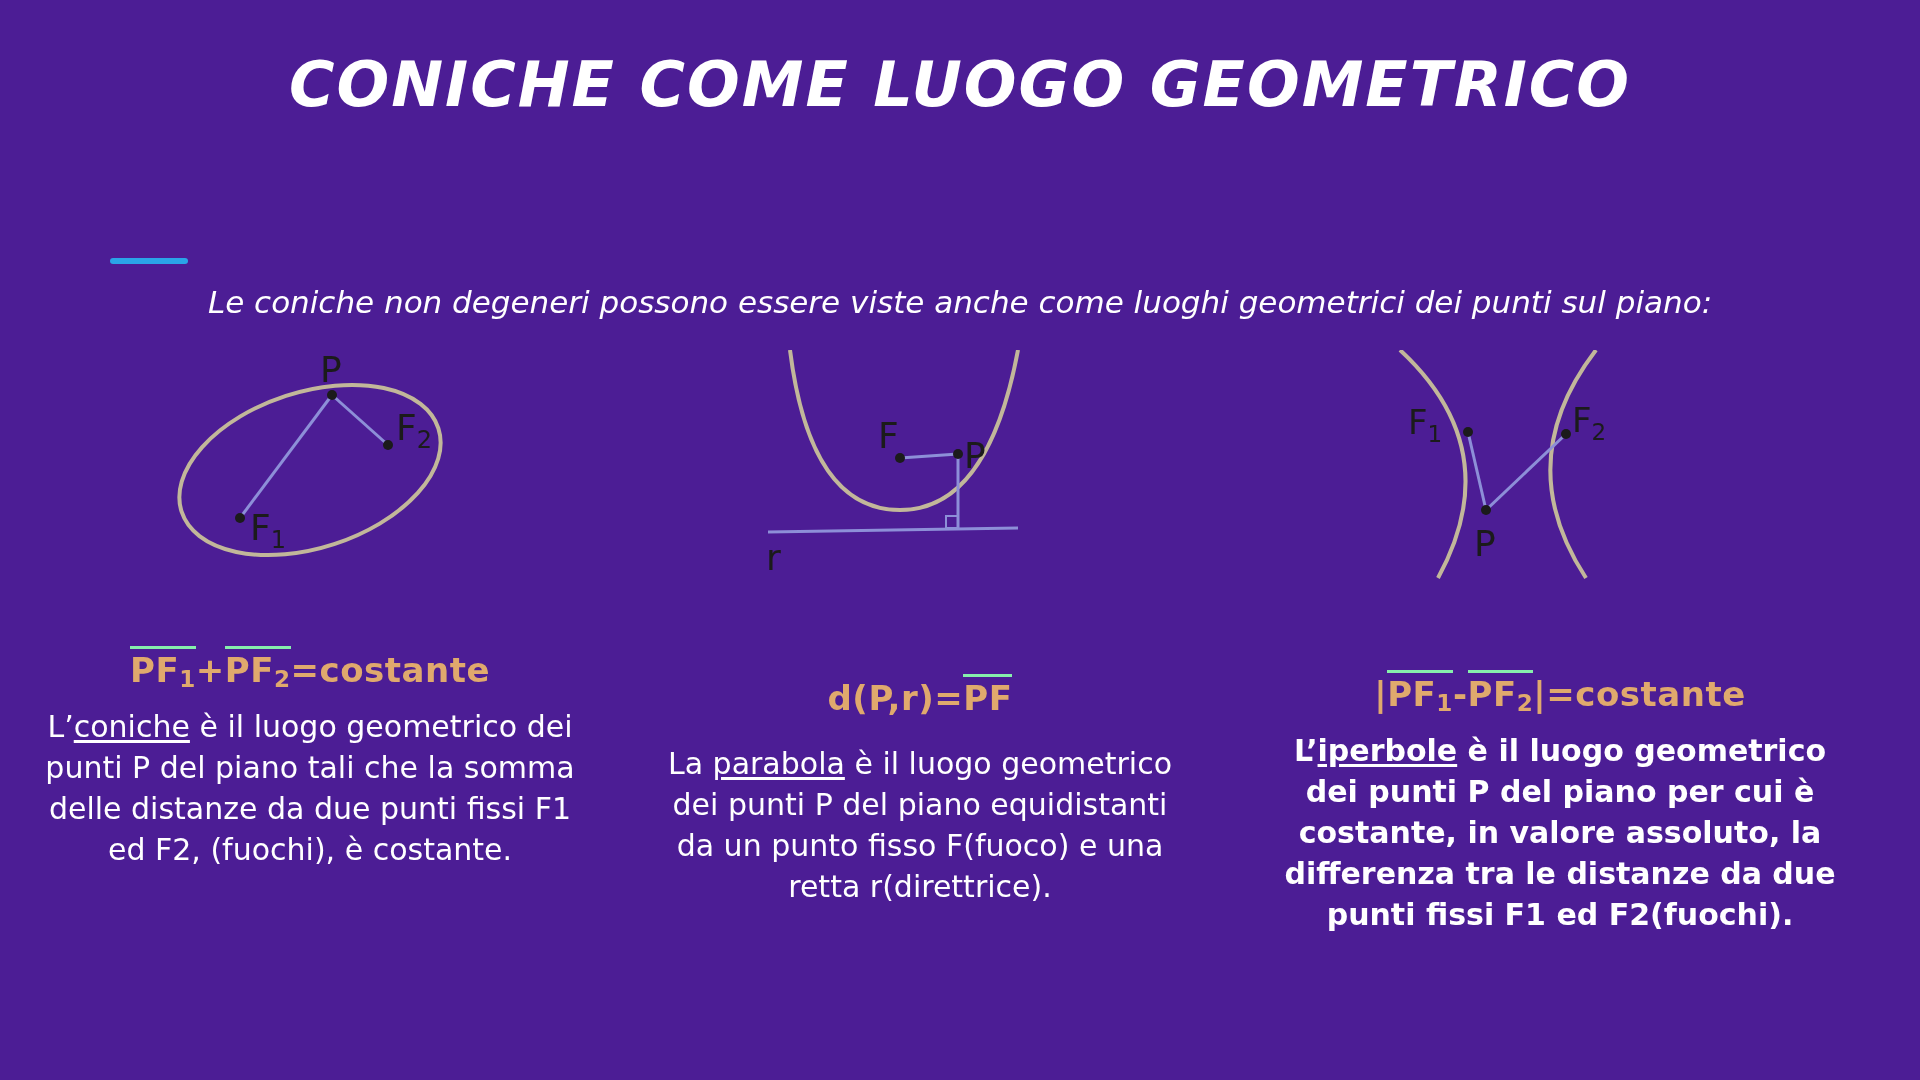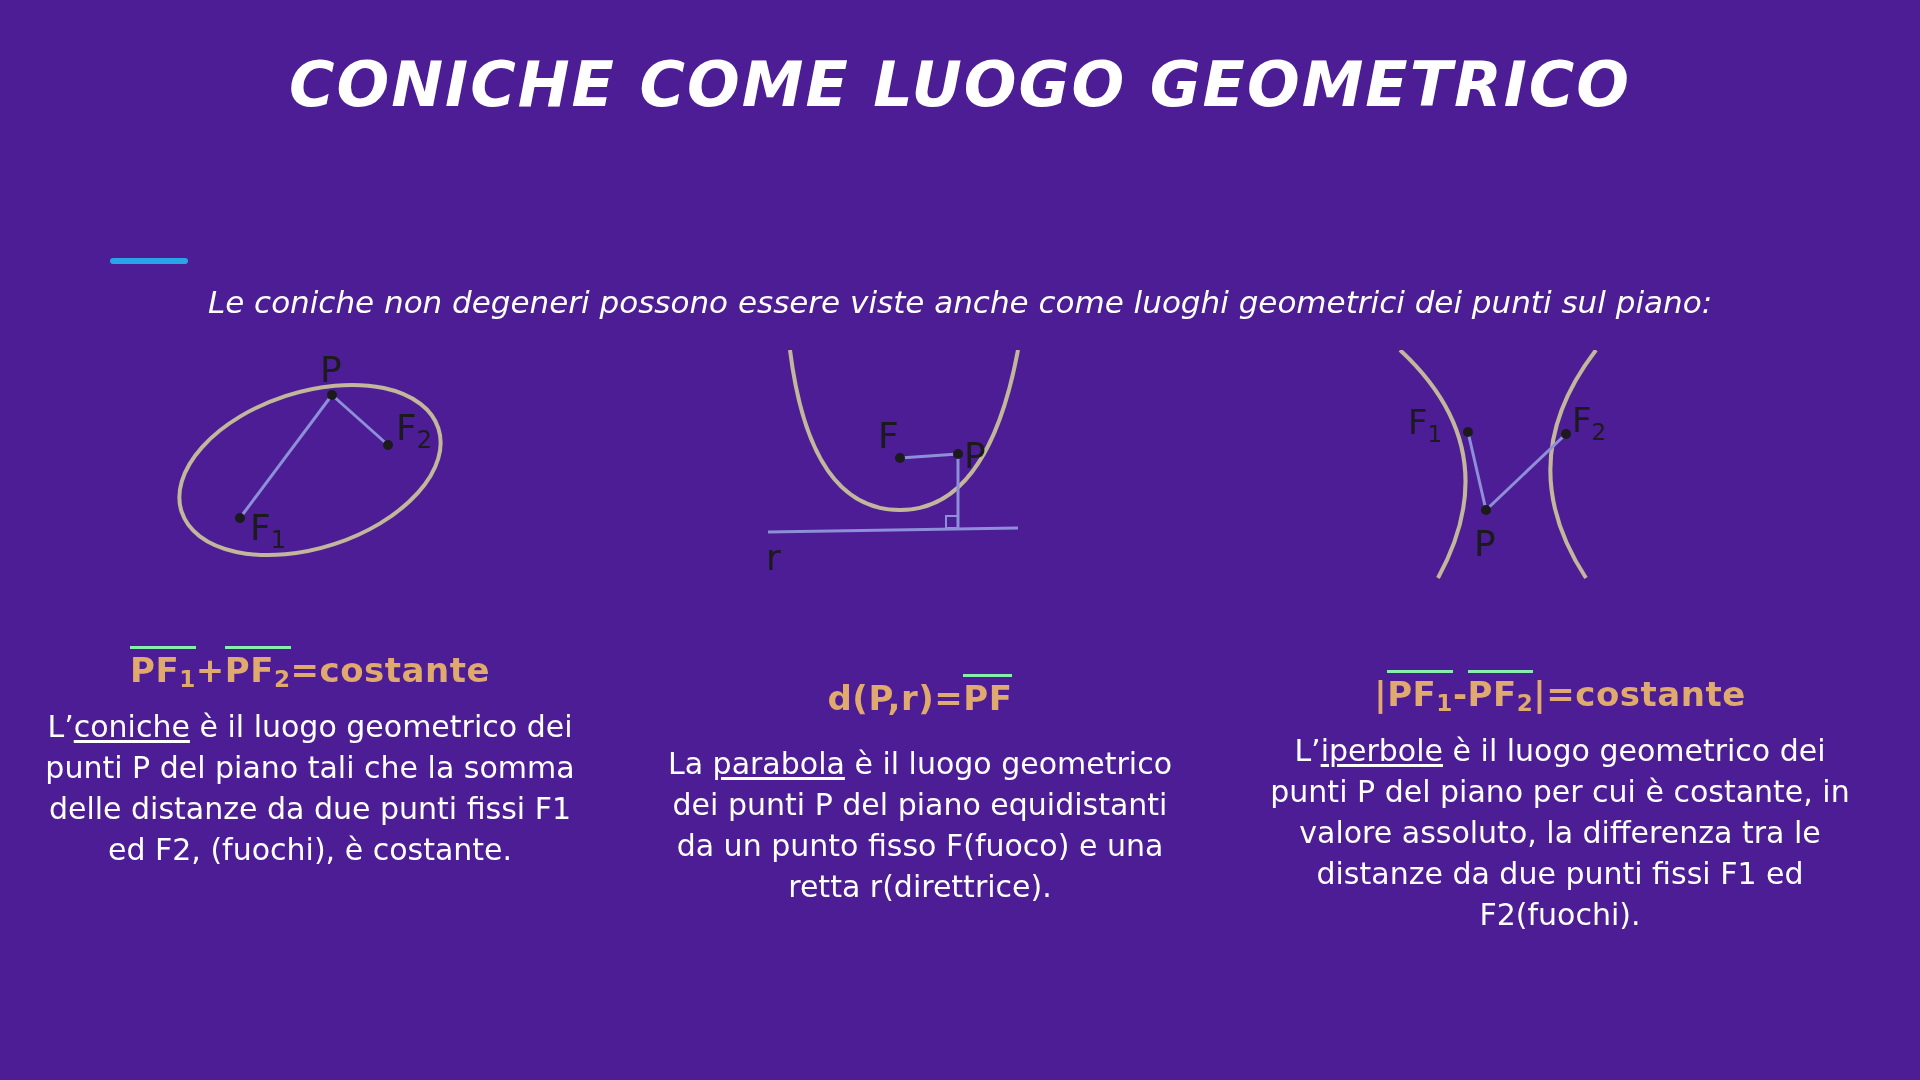--- a/index.html
+++ b/index.html
@@ -97,21 +97,21 @@
     margin-top: 14px;
     padding: 0 14px;
   }
   .desc u { text-decoration: underline; text-underline-offset: 3px; }
 
   
   .col-ellipse .formula { margin-top: 0px; }
   .col-parabola .formula { margin-top: 28px; }
   .col-hyperbola .formula { margin-top: 24px; }
   .col-parabola .desc { margin-top: 25px; }
-  .col-hyperbola .desc { margin-top: 14px; }
+  .col-hyperbola .desc { margin-top: 14px; font-weight: bold; }
 </style>
 </head>
 <body style="background: rgb(19, 80, 145);">
 
 <div class="slide" style="background: #4c1d95;">
 
   <div class="title">CONICHE COME LUOGO GEOMETRICO</div>
 
   <div class="accent-bar"></div>
 

